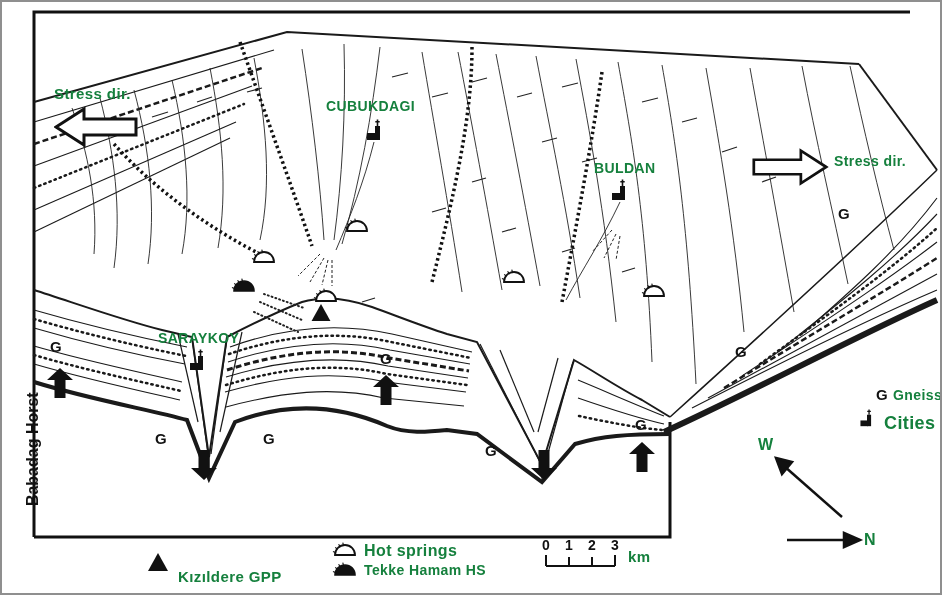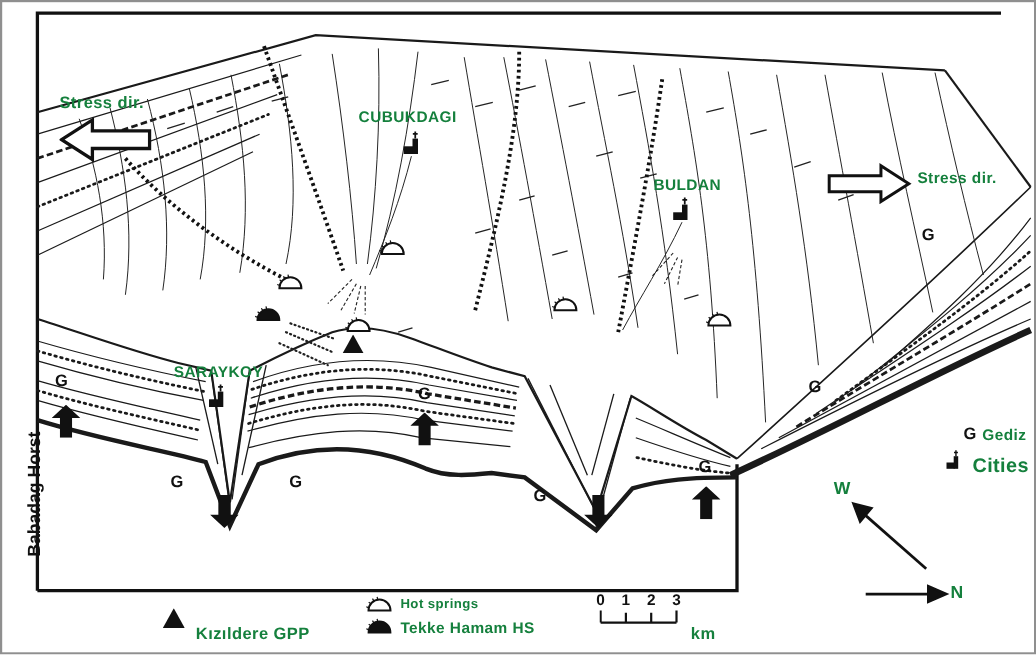--- a/index.html
+++ b/index.html
@@ -280,51 +280,51 @@
   <svg class="abs" style="left:189px;top:448px" width="26" height="30">
       <use href="#sym-arrow-down"></use>
     </svg>
   <svg class="abs" style="left:529px;top:448px" width="26" height="30">
       <use href="#sym-arrow-down"></use>
     </svg>
 
   <div class="region" style="left:-34px;top:438px;width:130px;font-size:16px;transform:rotate(-90deg)">Babadag Horst</div>
 
   <span class="g" style="left:874px;top:384px">G</span>
-  <div class="lbl" style="left:891px;top:385px;font-size:14px">Gediz</div>
+  <div class="lbl" style="left:891px;top:385px;font-size:14px">Gneiss</div>
   <svg class="abs" style="left:856px;top:406px" width="18" height="20">
       <use href="#sym-city"></use>
     </svg>
   <div class="lbl" style="left:882px;top:411px;font-size:18px">Cities</div>
 
   <svg class="abs" style="left:146px;top:551px" width="20" height="18">
       <use href="#sym-triangle"></use>
     </svg>
   <div class="lbl" style="left:176px;top:566px;font-size:15px">Kızıldere GPP</div>
 
   <svg class="abs" style="left:330px;top:539px" width="26" height="16">
       <use href="#sym-spring-open"></use>
     </svg>
-  <div class="lbl" style="left:362px;top:540px;font-size:12px">Hot springs</div>
+  <div class="lbl" style="left:362px;top:540px;font-size:16px">Hot springs</div>
 
   <svg class="abs" style="left:330px;top:559px" width="26" height="16">
       <use href="#sym-spring-filled"></use>
     </svg>
   <div class="lbl" style="left:362px;top:560px;font-size:14px">Tekke Hamam HS</div>
 
   <span class="num" style="left:538px;top:535px">0</span>
   <span class="num" style="left:561px;top:535px">1</span>
   <span class="num" style="left:584px;top:535px">2</span>
   <span class="num" style="left:607px;top:535px">3</span>
   <svg class="abs" style="left:543px;top:552px" width="76" height="14">
     <g stroke="#111" stroke-width="2" fill="none">
       <path d="M1,1 V12 M24,3 V12 M47,3 V12 M70,1 V12 M1,12 H70"></path>
     </g>
   </svg>
-  <div class="lbl" style="left:626px;top:566px;font-size:15px">km</div>
+  <div class="lbl" style="left:626px;top:546px;font-size:15px">km</div>
 
   <svg class="abs" style="left:730px;top:420px" width="200" height="150">
     <g stroke="#111" stroke-width="2.5" fill="#111">
       <path d="M110,95 L52,44" fill="none"></path>
       <polygon points="44,36 60,40 50,52"></polygon>
       <path d="M55,118 L114,118" fill="none"></path>
       <polygon points="128,118 112,111 112,125"></polygon>
     </g>
   </svg>
   <div class="lbl" style="left:756px;top:434px;font-size:16px">W</div>

